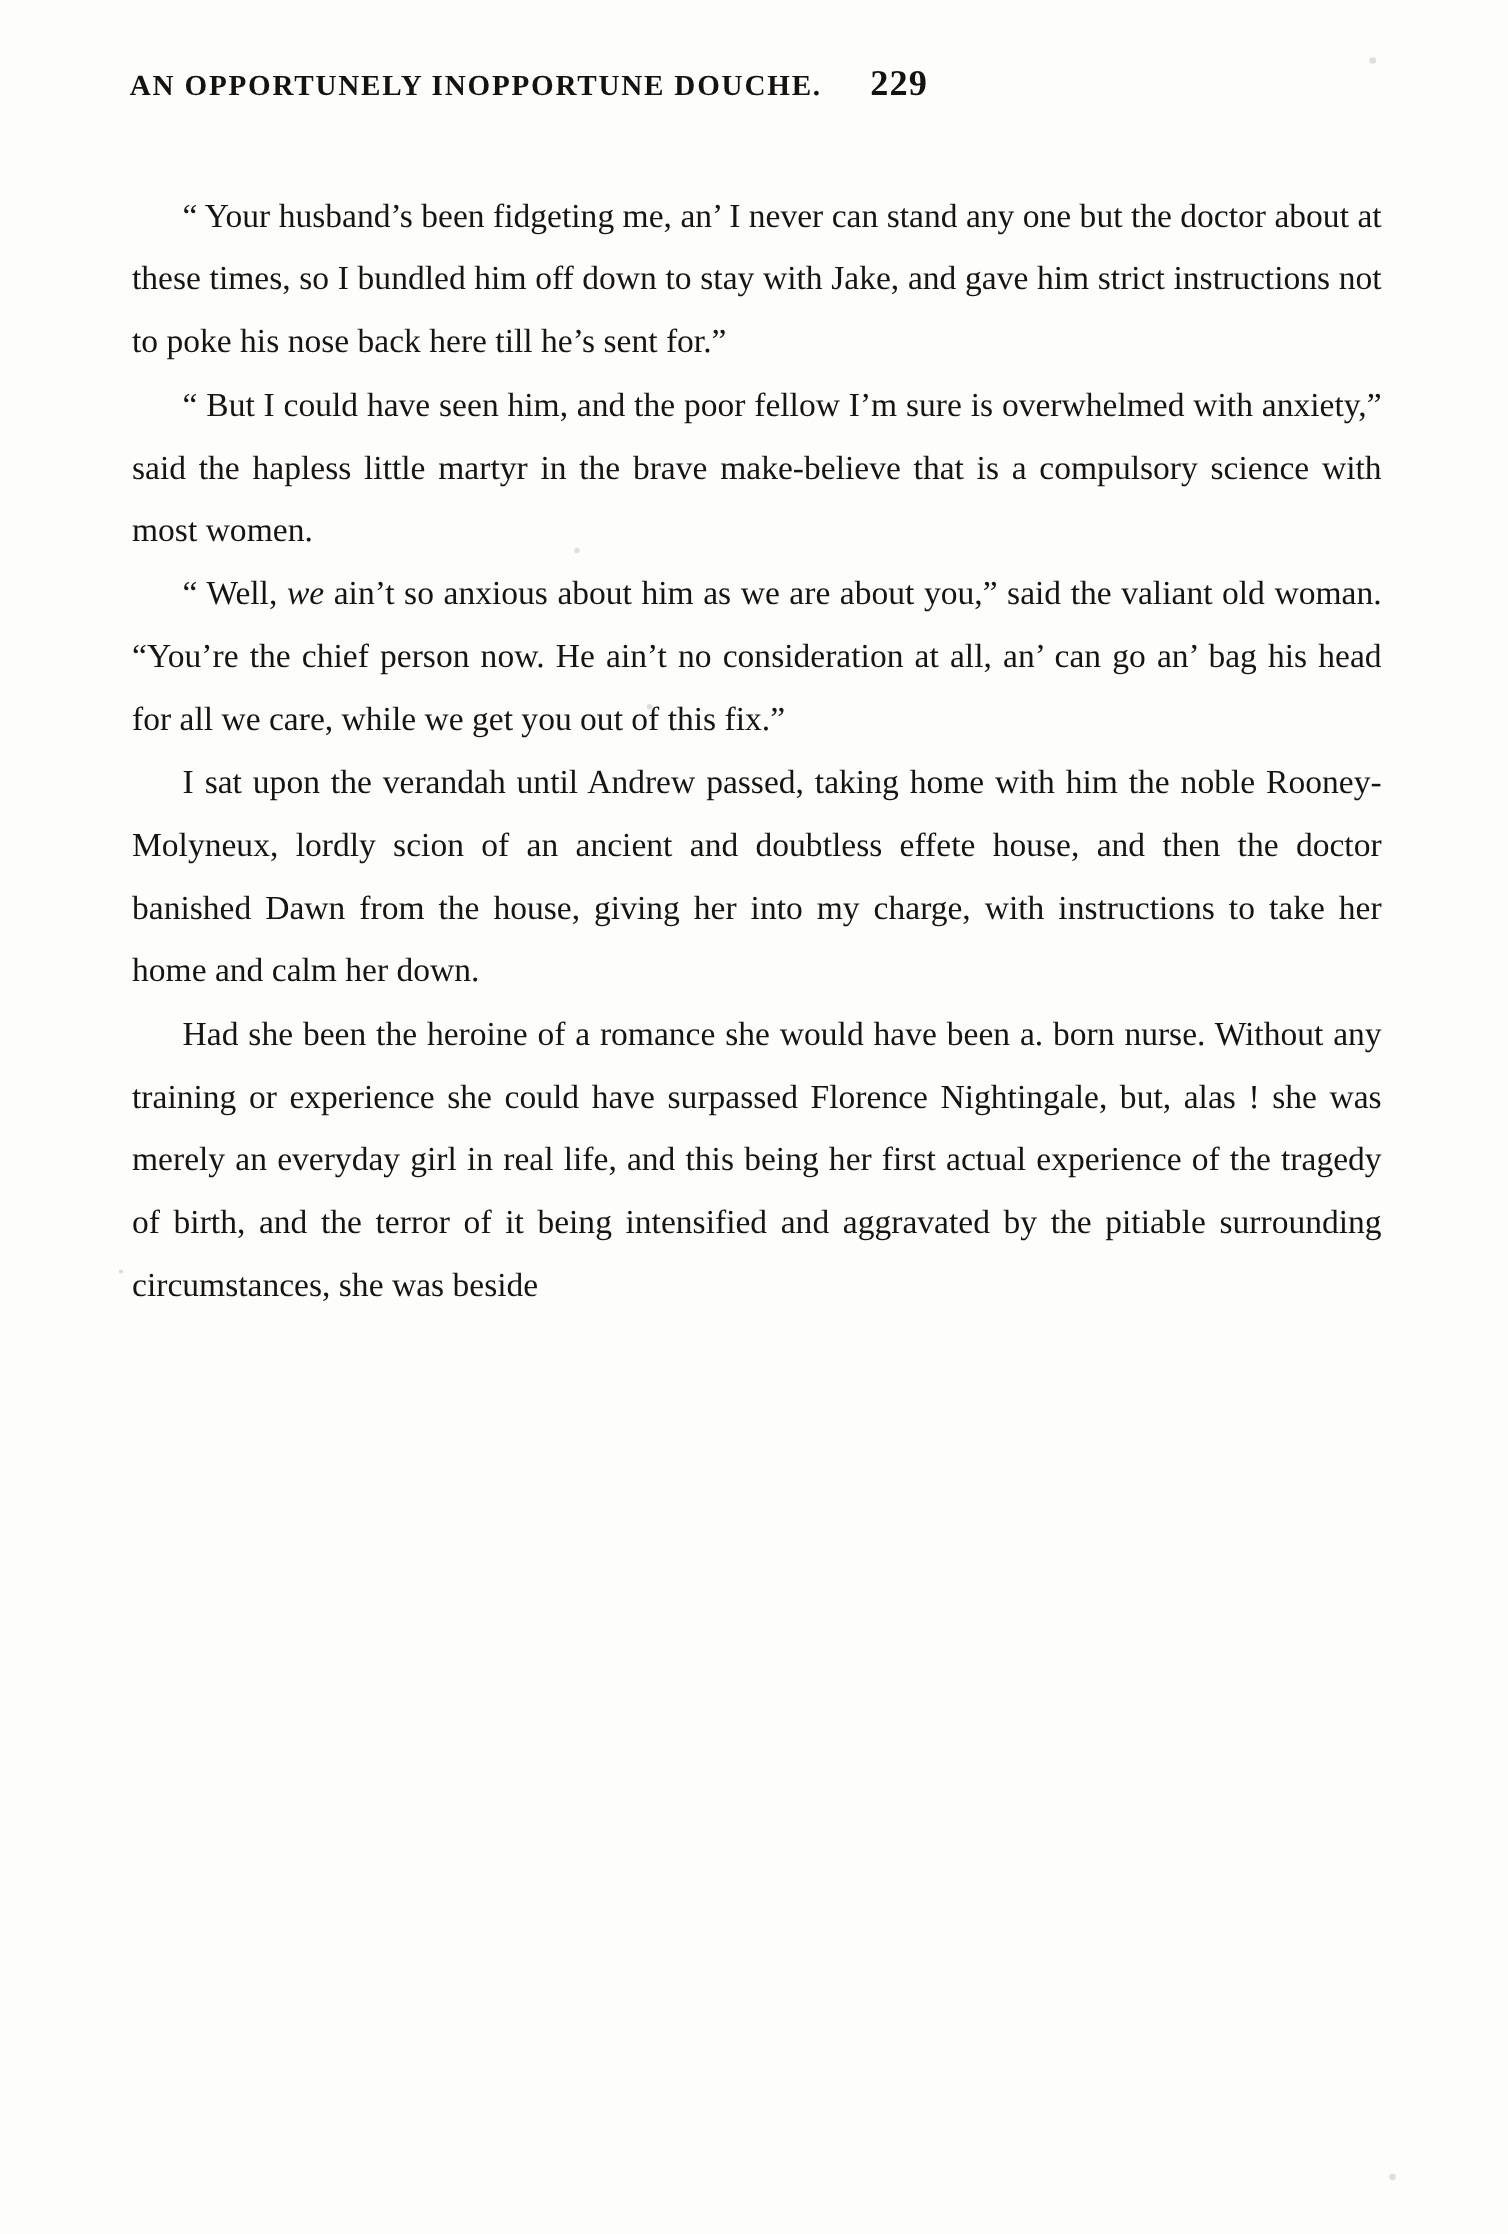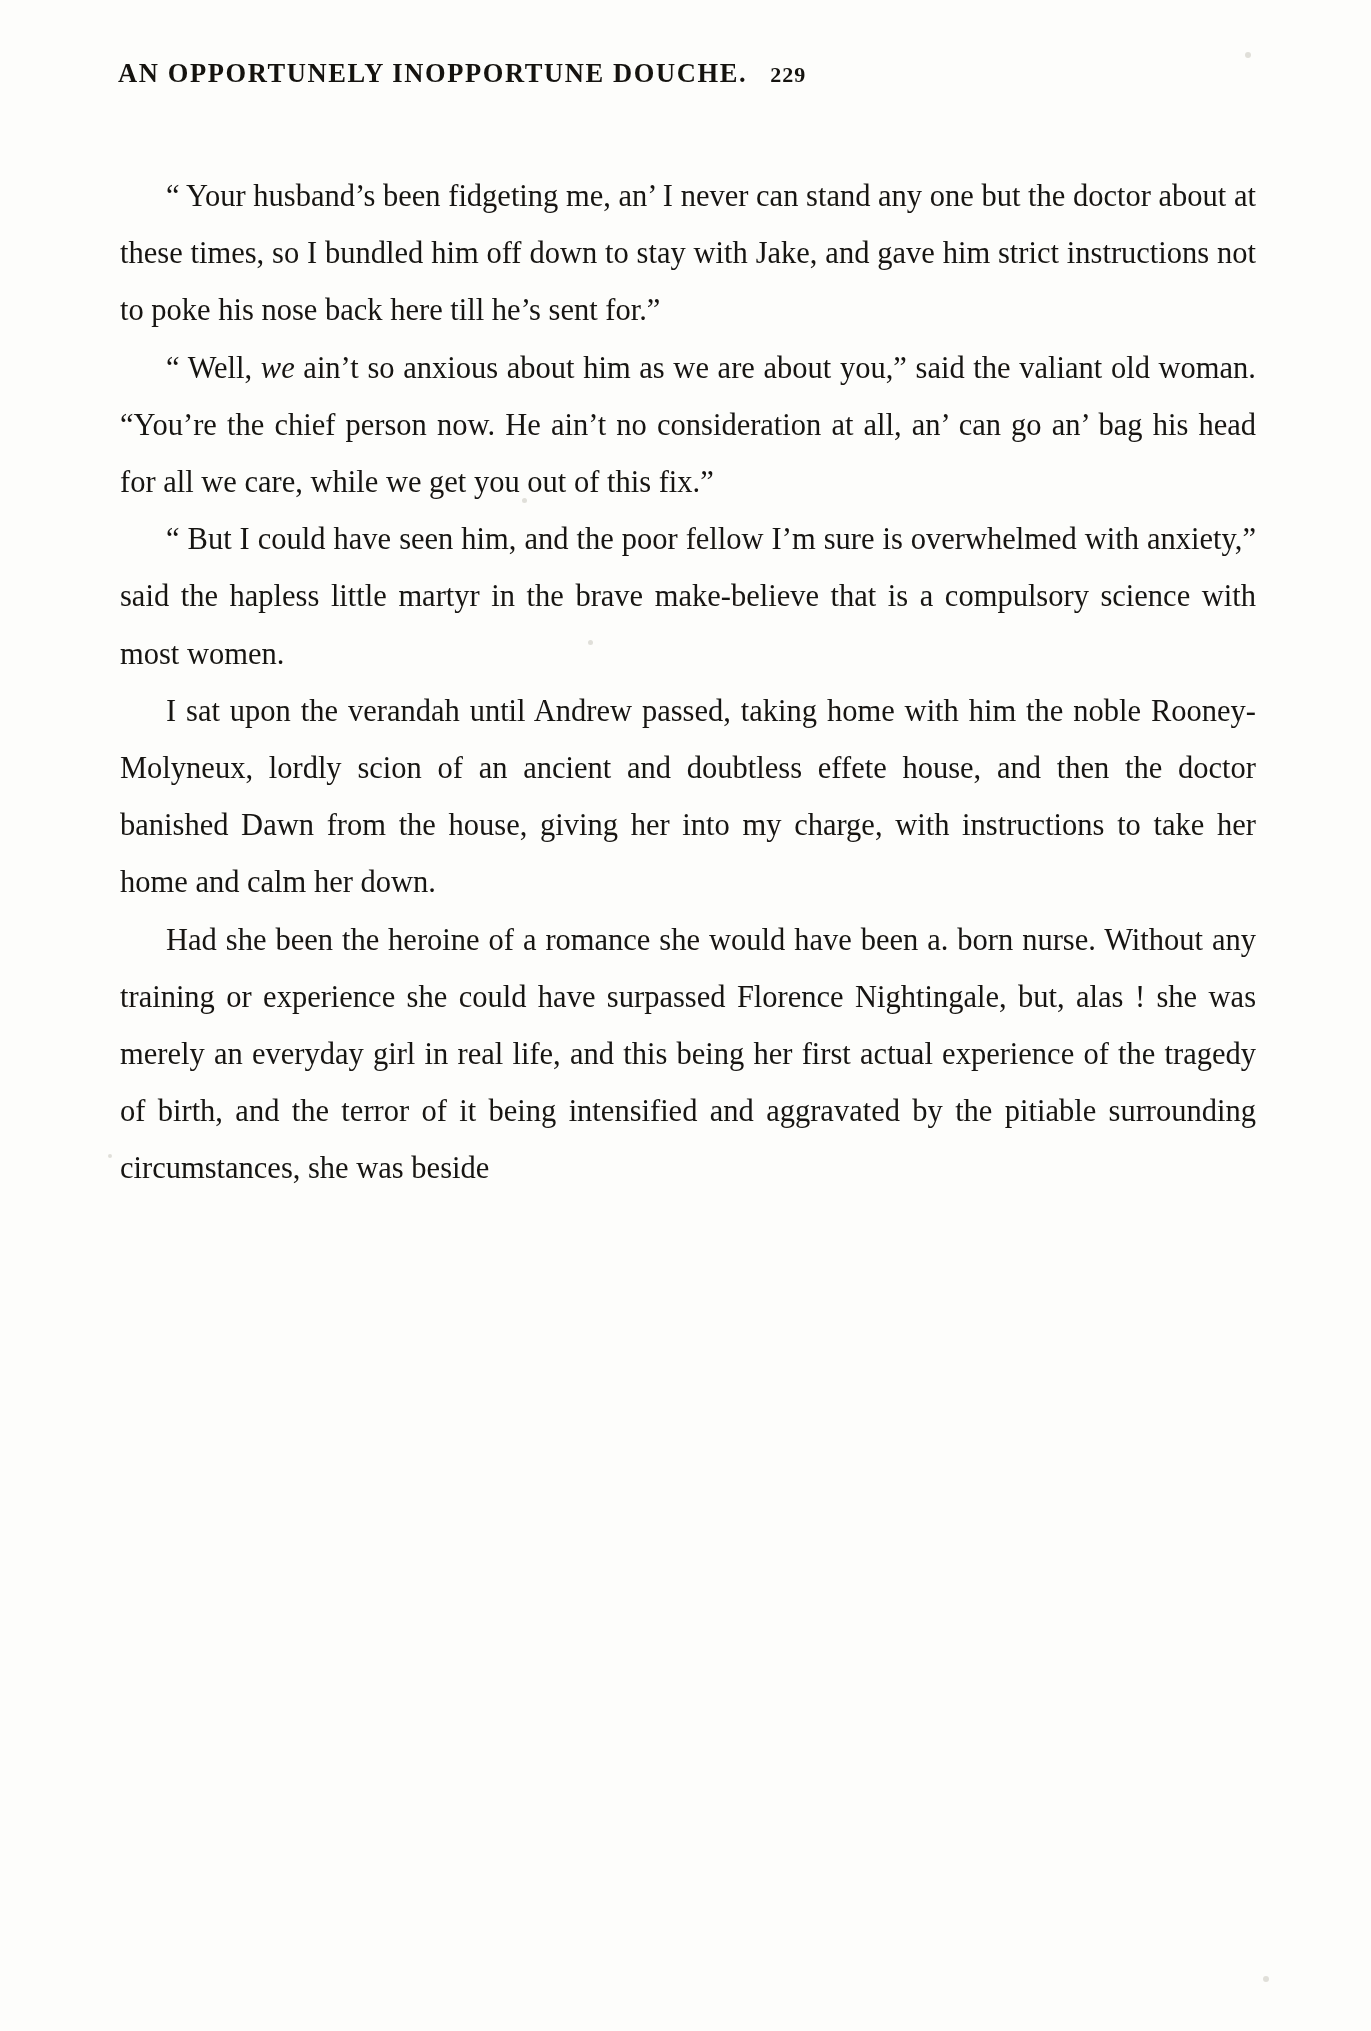--- a/index.html
+++ b/index.html
@@ -40,24 +40,24 @@
   .running-head .head-title {
     font-family: "Liberation Serif", serif;
     font-size: 26.5px;
     font-weight: bold;
     letter-spacing: 1.6px;
     color: #15130f;
     white-space: nowrap;
   }
   .running-head .folio {
     font-family: "Liberation Serif", serif;
-    font-size: 22px;
+    font-size: 33px;
     font-weight: bold;
     color: #15130f;
-    margin-left: 23px;
+    margin-left: 44px;
     letter-spacing: 1px;
   }
   .body-text {
     position: absolute;
     left: 120px;
     top: 168px;
     width: 1136px;
     font-size: 30.5px;
     line-height: 57.2px;
     color: #171512;
@@ -89,22 +89,22 @@
 <div class="page">
   <div class="page-inner">
 
     <div class="running-head">
       <span class="head-title">AN OPPORTUNELY INOPPORTUNE DOUCHE.</span>
       <span class="folio">229</span>
     </div>
 
     <div class="body-text">
         <p>“ Your husband’s been fidgeting me, an’ I never can stand any one but the doctor about at these times, so I bundled him off down to stay with Jake, and gave him strict instructions not to poke his nose back here till he’s sent for.”</p>
+        <p>“ But I could have seen him, and the poor fellow I’m sure is overwhelmed with anxiety,” said the hapless little martyr in the brave make-believe that is a compulsory science with most women.</p>
         <p>“ Well, <em>we</em> ain’t so anxious about him as we are about you,” said the valiant old woman. “You’re the chief person now.  He ain’t no consideration at all, an’ can go an’ bag his head for all we care, while we get you out of this fix.”</p>
-        <p>“ But I could have seen him, and the poor fellow I’m sure is overwhelmed with anxiety,” said the hapless little martyr in the brave make-believe that is a compulsory science with most women.</p>
         <p>I sat upon the verandah until Andrew passed, taking home with him the noble Rooney-Molyneux, lordly scion of an ancient and doubtless effete house, and then the doctor banished Dawn from the house, giving her into my charge, with instructions to take her home and calm her down.</p>
         <p>Had she been the heroine of a romance she would have been a. born nurse.  Without any training or experience she could have surpassed Florence Nightingale, but, alas ! she was merely an everyday girl in real life, and this being her first actual experience of the tragedy of birth, and the terror of it being intensified and aggravated by the pitiable surrounding circumstances, she was beside</p>
       </div>
 
     <div class="speck" style="left:1245px; top:52px; width:6px; height:6px;"></div>
     <div class="speck" style="left:522px; top:498px; width:5px; height:5px;"></div>
     <div class="speck" style="left:588px; top:640px; width:5px; height:5px;"></div>
     <div class="speck" style="left:1263px; top:1976px; width:6px; height:6px;"></div>
     <div class="speck" style="left:108px; top:1154px; width:4px; height:4px;"></div>
   </div>

